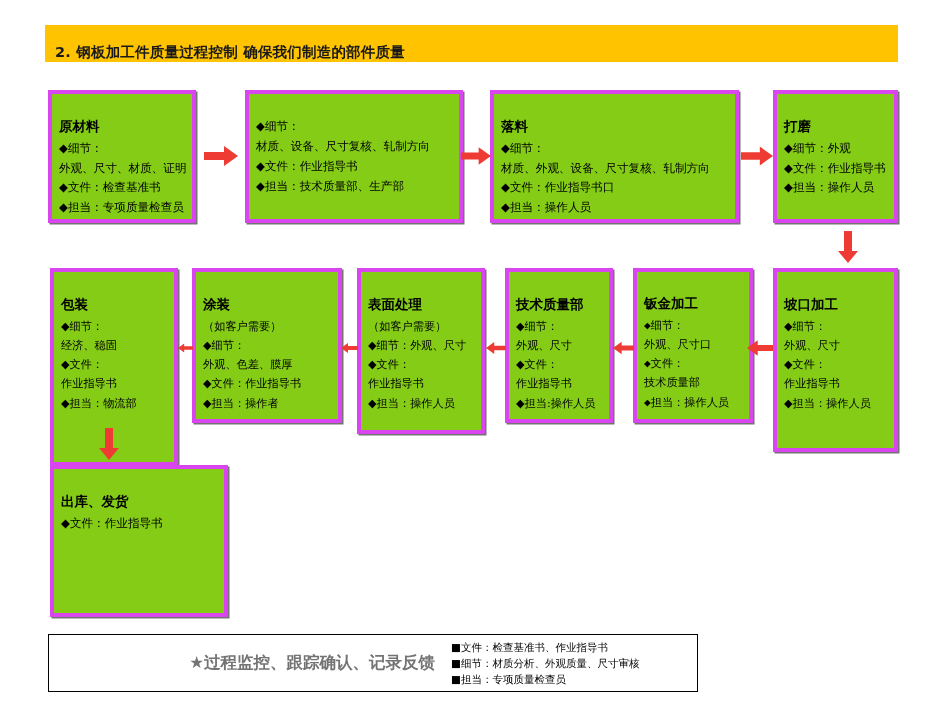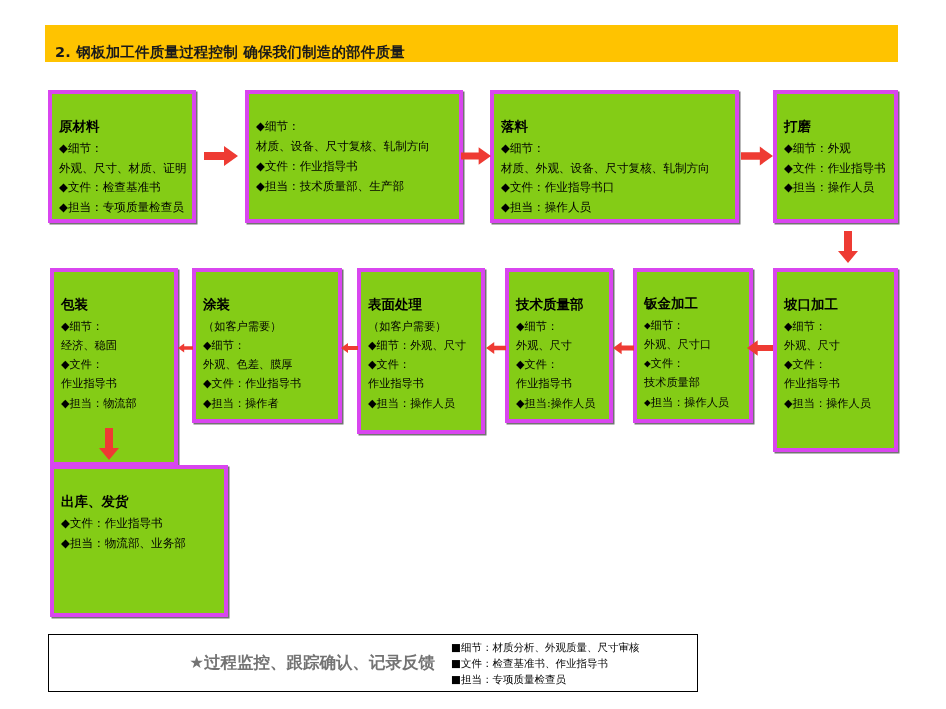--- a/index.html
+++ b/index.html
@@ -249,25 +249,24 @@
 
   <div class="arrow" style="left:99px; top:428px;">
     <svg width="20" height="32" viewBox="0 0 20 32">
         <path d="M6 0 H14 V20 H20 L10 32 L0 20 H6 Z" fill="#EE3B33"></path>
       </svg>
   </div>
 
   <div class="pbox" style="left:50px; top:465px; width:178px; height:152px;">
     <div class="ptitle">出库、发货</div>
     <div class="pline">◆文件：作业指导书</div>
-    <div class="pline">◆担当：物流部、业务部</div>
   </div>
 
   <div class="footer-box">
     <div class="footer-left">★过程监控、跟踪确认、记录反馈</div>
     <div class="footer-right">
+      <div class="fline">■文件：检查基准书、作业指导书</div>
       <div class="fline">■细节：材质分析、外观质量、尺寸审核</div>
-      <div class="fline">■文件：检查基准书、作业指导书</div>
       <div class="fline">■担当：专项质量检查员</div>
     </div>
   </div>
 
 </div>
 
 </body></html>

